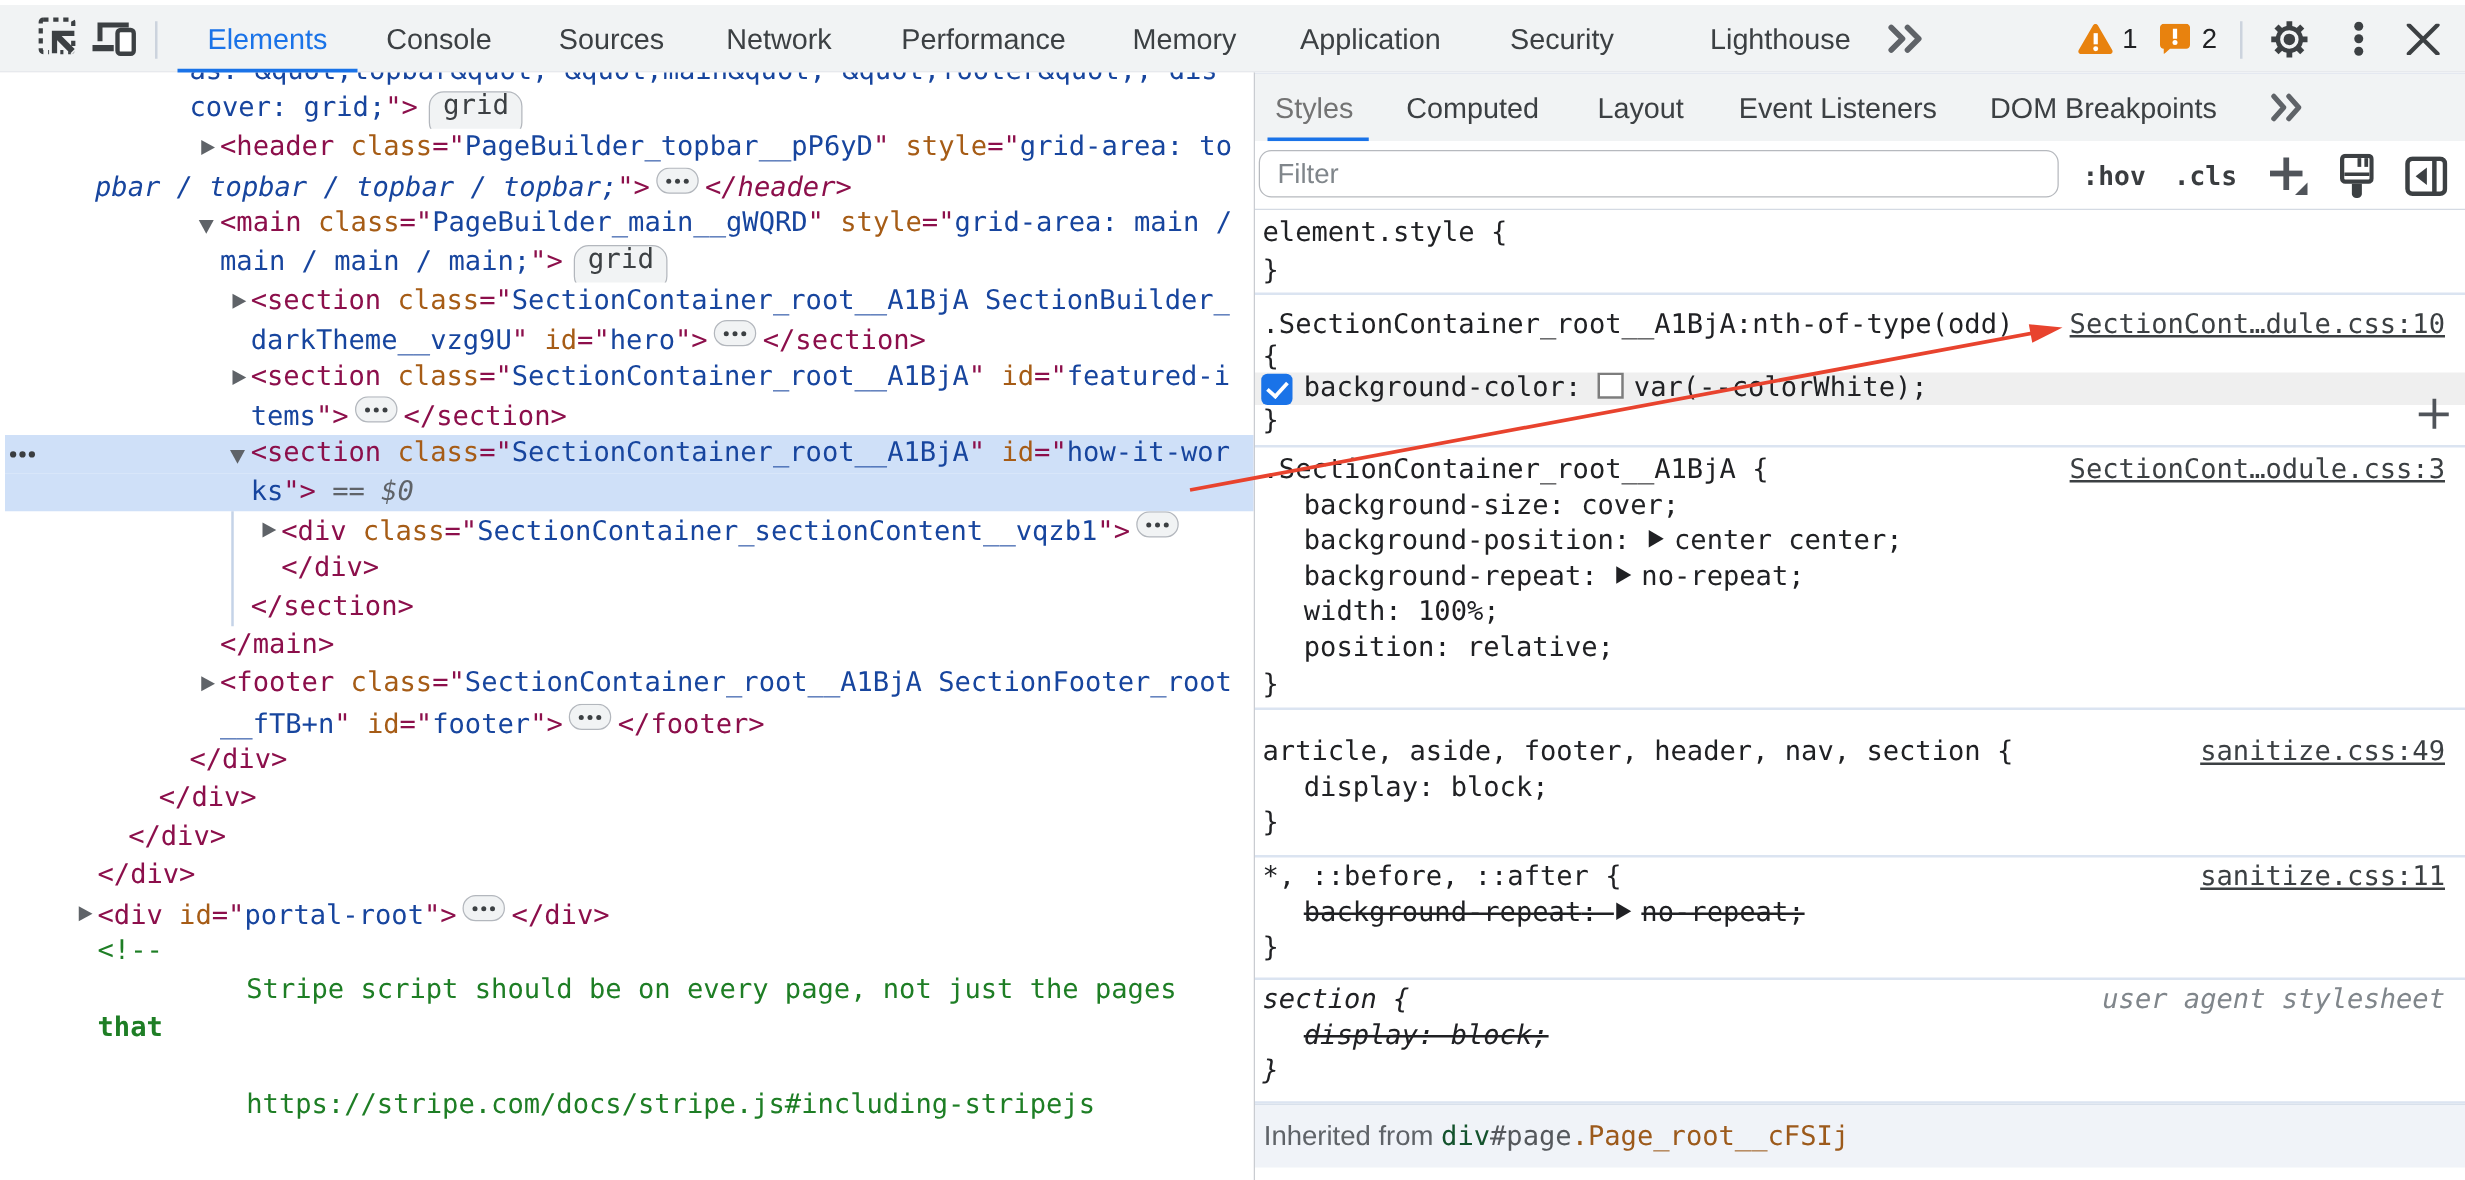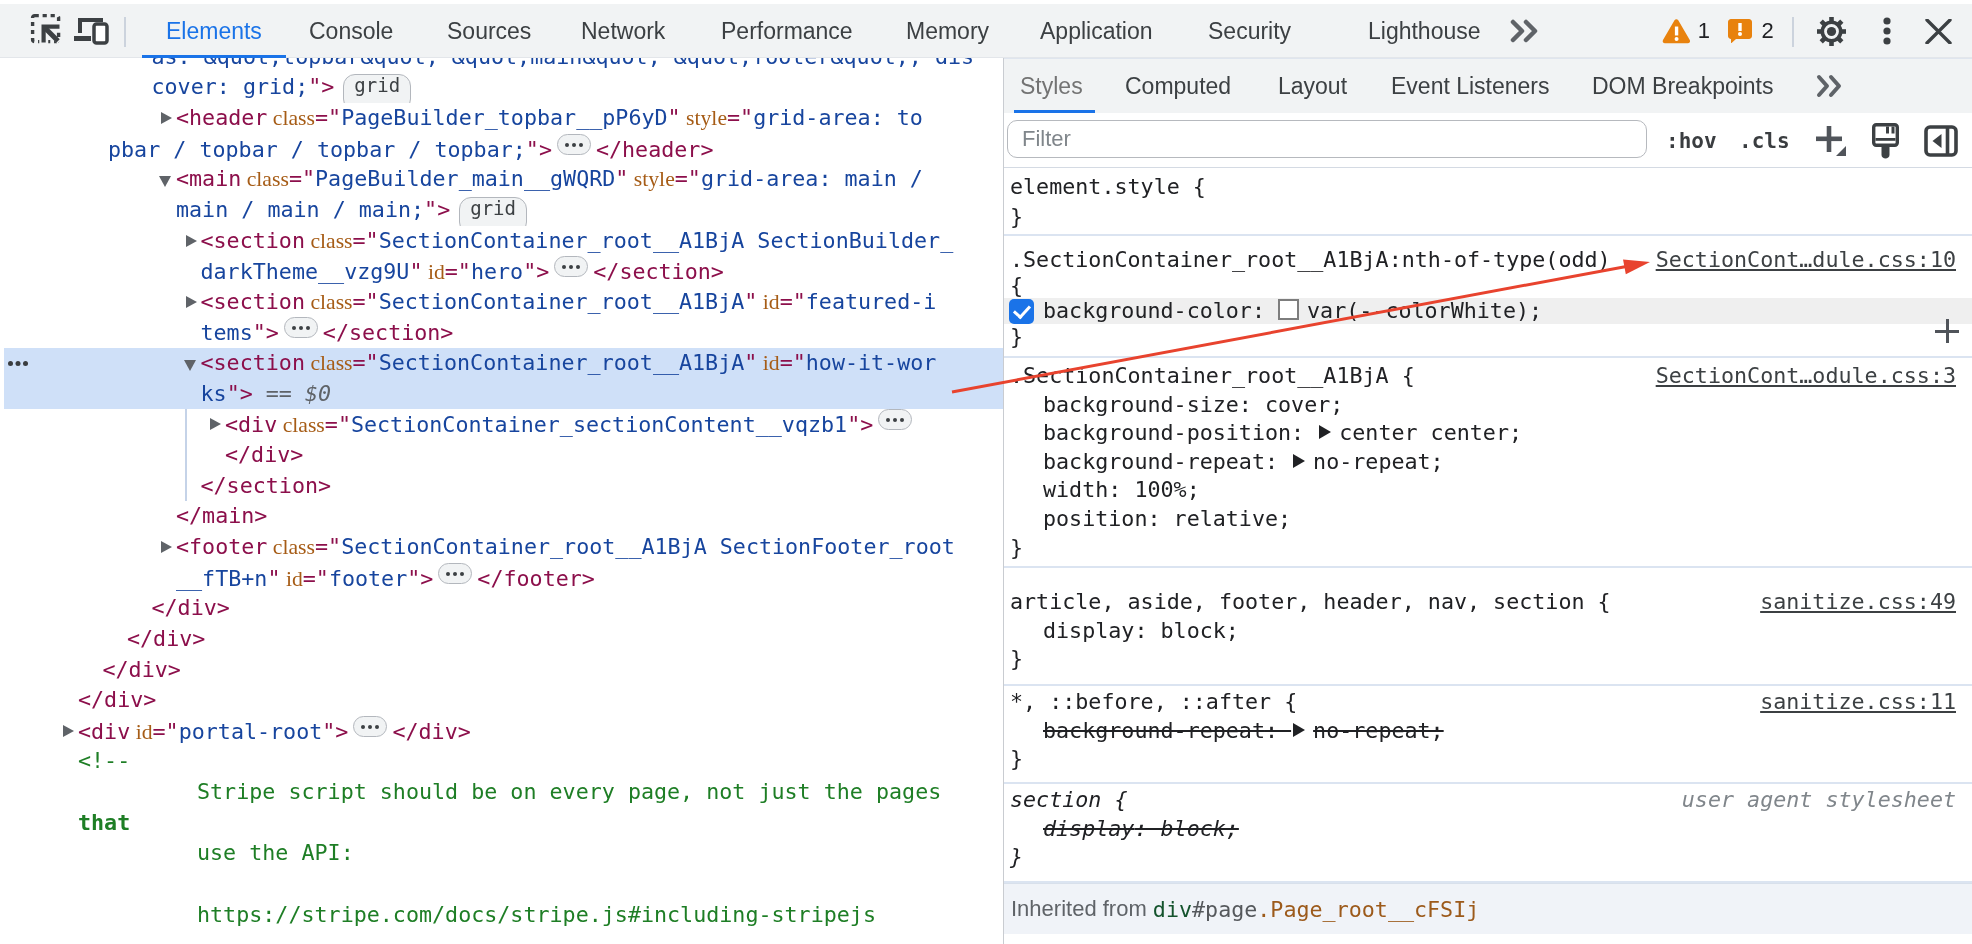--- a/index.html
+++ b/index.html
@@ -32,32 +32,32 @@
   #left-panel { position:absolute; left:0; top:58px; width:1003px; height:886px; background:#fff; overflow:hidden; }
   #divider { position:absolute; left:1003px; top:58px; width:1px; height:886px; background:#c9ccd1; }
   #right-panel { position:absolute; left:1004px; top:58px; width:968px; height:886px; background:#fff; overflow:hidden; }
 
   
   #tree { position:absolute; left:0; top:-16.3px; width:100%;
     font-family:"DejaVu Sans Mono", monospace; font-size:21.7px; }
   .tree-row { position:relative; height:30.65px; line-height:30.65px; white-space:pre; overflow:hidden; }
   .tree-row.selected { background:linear-gradient(to right, #fff 0 4px, #cfe0f8 4px); }
   .tok-t { color:#8c0f4b; }
-  .tok-a { color:#a65c16;font-family:Liberation Serif, serif; }
+  .tok-a { color:#a65c16; }
   .tok-v { color:#17459e; }
   .tok-c { color:#1e7e25; }
   .tok-g { color:#5f6368; }
   .tok-gi { color:#5f6368; font-style:italic; }
   .tw-arrow { position:absolute; top:0; width:17px; height:30.65px; }
   .tw-arrow::before { content:""; position:absolute; }
   .tw-arrow.right::before { left:3px; top:9px; border-left:11px solid #5f6368; border-top:6.5px solid transparent; border-bottom:6.5px solid transparent; }
   .tw-arrow.down::before { left:1px; top:12px; border-top:11px solid #5f6368; border-left:6.5px solid transparent; border-right:6.5px solid transparent; }
   .badge { display:inline-block; vertical-align:2px; margin-left:9px; height:37px; line-height:21px;
     padding:0 10px; border:1.5px solid #b3b7bd; border-radius:12px; background:#f1f3f4;
-    font-size:19px; color:#3c4043; }
+    font-size:22px; color:#3c4043; }
   .pill { display:inline-block; vertical-align:2px; margin:0 5px; width:34px; height:21px;
     border:1.5px solid #b3b7bd; border-radius:11px; background:#f1f3f4; position:relative; }
   .pill::before { content:""; position:absolute; left:7px; top:8px; width:4px; height:4px; border-radius:50%;
     background:#3c4043; box-shadow:7px 0 0 #3c4043, 14px 0 0 #3c4043; }
   #gutter-dots { position:absolute; left:8px; width:30px; height:30.65px; }
   #gutter-dots::before { content:""; position:absolute; left:0; top:13px; width:5px; height:5px; border-radius:50%;
     background:#3a3d40; box-shadow:7.5px 0 0 #3a3d40, 15px 0 0 #3a3d40; }
   #indent-guide { position:absolute; left:185px; top:351px; width:2px; height:92px; background:#c5d3e8; }
 
   
@@ -216,21 +216,21 @@
         <path d="M 2 1 L 25 24 M 25 1 L 2 24" stroke="#3c4043" stroke-width="3.4" stroke-linecap="round"></path>
       </svg>
     </div>
   </div>
 
   <div id="left-panel">
     <div id="tree">
         <div class="tree-row" style="padding-left: 151.5px;"><span class="tok-v">as: &amp;quot;topbar&amp;quot; &amp;quot;main&amp;quot; &amp;quot;footer&amp;quot;; dis</span></div>
         <div class="tree-row" style="padding-left: 151.5px;"><span class="tok-v">cover: grid;</span><span class="tok-t">"&gt;</span><span class="badge">grid</span></div>
         <div class="tree-row" style="padding-left: 176px;"><span class="tw-arrow right" style="left: 158px;"></span><span class="tok-t">&lt;header</span><span class="tok-a"> class</span><span class="tok-t">="</span><span class="tok-v">PageBuilder_topbar__pP6yD</span><span class="tok-t">"</span><span class="tok-a"> style</span><span class="tok-t">="</span><span class="tok-v">grid-area: to</span></div>
-        <div class="tree-row" style="padding-left: 108px;"><span class="tok-v">pbar / topbar / topbar / topbar;</span><span class="tok-t">"&gt;</span><span class="pill"></span><span class="tok-t">&lt;/header&gt;</span></div>
+        <div class="tree-row" style="padding-left: 76px; font-style: italic;"><span class="tok-v">pbar / topbar / topbar / topbar;</span><span class="tok-t">"&gt;</span><span class="pill"></span><span class="tok-t">&lt;/header&gt;</span></div>
         <div class="tree-row" style="padding-left: 176px;"><span class="tw-arrow down" style="left: 158px;"></span><span class="tok-t">&lt;main</span><span class="tok-a"> class</span><span class="tok-t">="</span><span class="tok-v">PageBuilder_main__gWQRD</span><span class="tok-t">"</span><span class="tok-a"> style</span><span class="tok-t">="</span><span class="tok-v">grid-area: main /</span></div>
         <div class="tree-row" style="padding-left: 176px;"><span class="tok-v">main / main / main;</span><span class="tok-t">"&gt;</span><span class="badge">grid</span></div>
         <div class="tree-row" style="padding-left: 200.5px;"><span class="tw-arrow right" style="left: 182.5px;"></span><span class="tok-t">&lt;section</span><span class="tok-a"> class</span><span class="tok-t">="</span><span class="tok-v">SectionContainer_root__A1BjA SectionBuilder_</span></div>
         <div class="tree-row" style="padding-left: 200.5px;"><span class="tok-v">darkTheme__vzg9U</span><span class="tok-t">"</span><span class="tok-a"> id</span><span class="tok-t">="</span><span class="tok-v">hero</span><span class="tok-t">"&gt;</span><span class="pill"></span><span class="tok-t">&lt;/section&gt;</span></div>
         <div class="tree-row" style="padding-left: 200.5px;"><span class="tw-arrow right" style="left: 182.5px;"></span><span class="tok-t">&lt;section</span><span class="tok-a"> class</span><span class="tok-t">="</span><span class="tok-v">SectionContainer_root__A1BjA</span><span class="tok-t">"</span><span class="tok-a"> id</span><span class="tok-t">="</span><span class="tok-v">featured-i</span></div>
         <div class="tree-row" style="padding-left: 200.5px;"><span class="tok-v">tems</span><span class="tok-t">"&gt;</span><span class="pill"></span><span class="tok-t">&lt;/section&gt;</span></div>
         <div class="tree-row selected" style="padding-left: 200.5px;"><span class="tw-arrow down" style="left: 182.5px;"></span><span id="gutter-dots"></span><span class="tok-t">&lt;section</span><span class="tok-a"> class</span><span class="tok-t">="</span><span class="tok-v">SectionContainer_root__A1BjA</span><span class="tok-t">"</span><span class="tok-a"> id</span><span class="tok-t">="</span><span class="tok-v">how-it-wor</span></div>
         <div class="tree-row selected" style="padding-left: 200.5px;"><span class="tok-v">ks</span><span class="tok-t">"&gt;</span><span class="tok-g"> == </span><span class="tok-gi">$0</span></div>
         <div class="tree-row" style="padding-left: 225px;"><span class="tw-arrow right" style="left: 207px;"></span><span class="tok-t">&lt;div</span><span class="tok-a"> class</span><span class="tok-t">="</span><span class="tok-v">SectionContainer_sectionContent__vqzb1</span><span class="tok-t">"&gt;</span><span class="pill"></span></div>
         <div class="tree-row" style="padding-left: 225px;"><span class="tok-t">&lt;/div&gt;</span></div>
@@ -239,21 +239,20 @@
         <div class="tree-row" style="padding-left: 176px;"><span class="tw-arrow right" style="left: 158px;"></span><span class="tok-t">&lt;footer</span><span class="tok-a"> class</span><span class="tok-t">="</span><span class="tok-v">SectionContainer_root__A1BjA SectionFooter_root</span></div>
         <div class="tree-row" style="padding-left: 176px;"><span class="tok-v">__fTB+n</span><span class="tok-t">"</span><span class="tok-a"> id</span><span class="tok-t">="</span><span class="tok-v">footer</span><span class="tok-t">"&gt;</span><span class="pill"></span><span class="tok-t">&lt;/footer&gt;</span></div>
         <div class="tree-row" style="padding-left: 151.5px;"><span class="tok-t">&lt;/div&gt;</span></div>
         <div class="tree-row" style="padding-left: 127px;"><span class="tok-t">&lt;/div&gt;</span></div>
         <div class="tree-row" style="padding-left: 102.5px;"><span class="tok-t">&lt;/div&gt;</span></div>
         <div class="tree-row" style="padding-left: 78px;"><span class="tok-t">&lt;/div&gt;</span></div>
         <div class="tree-row" style="padding-left: 78px;"><span class="tw-arrow right" style="left: 60px;"></span><span class="tok-t">&lt;div</span><span class="tok-a"> id</span><span class="tok-t">="</span><span class="tok-v">portal-root</span><span class="tok-t">"&gt;</span><span class="pill"></span><span class="tok-t">&lt;/div&gt;</span></div>
         <div class="tree-row" style="padding-left: 78px;"><span class="tok-c">&lt;!--</span></div>
         <div class="tree-row" style="padding-left: 197px;"><span class="tok-c">Stripe script should be on every page, not just the pages</span></div>
         <div class="tree-row" style="padding-left: 78px; font-weight: bold;"><span class="tok-c">that</span></div>
-        <div class="tree-row" style="padding-left: 197px;"><span class="tok-c">use the API:</span></div>
         <div class="tree-row" style="padding-left: 78px;"></div>
         <div class="tree-row" style="padding-left: 197px;"><span class="tok-c">https://stripe.com/docs/stripe.js#including-stripejs</span></div>
       </div>
     <div id="indent-guide"></div>
   </div>
   <div id="divider"></div>
 
   <div id="right-panel">
     <div id="side-tabs">
         <div class="side-tab sel">Styles</div>

